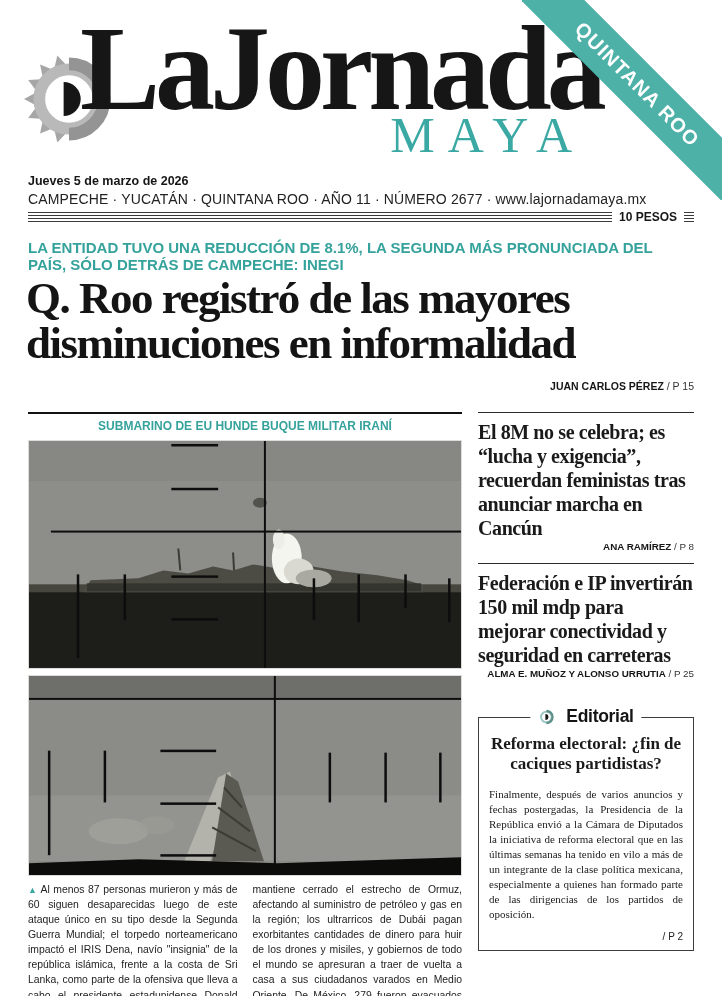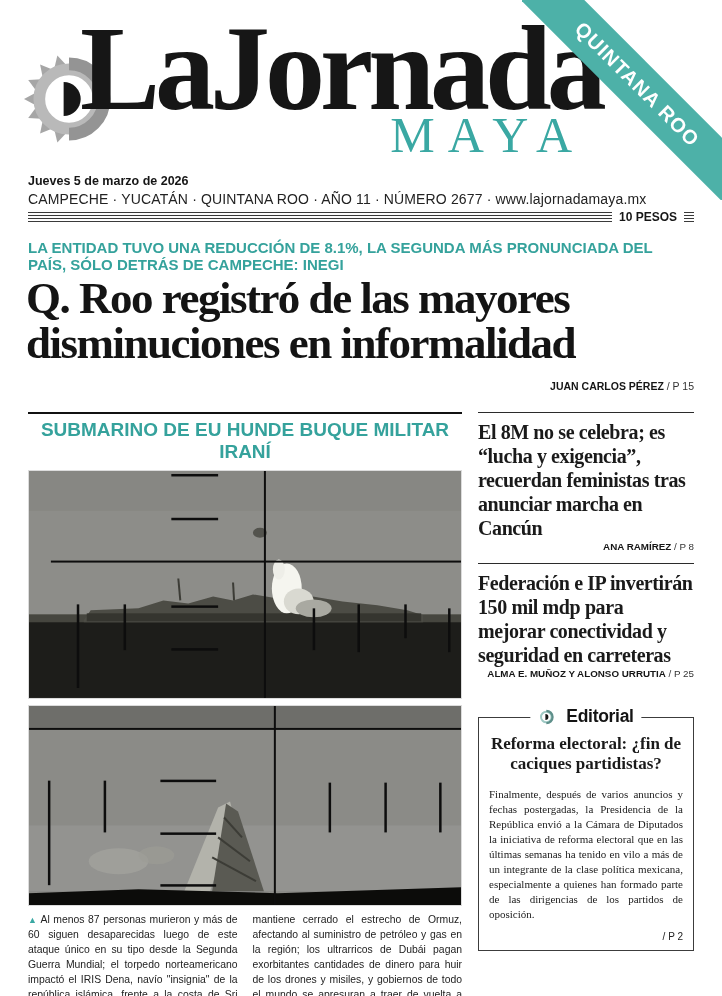--- a/index.html
+++ b/index.html
@@ -46,21 +46,21 @@
     margin:1px 26px 14px; font-family:"Liberation Serif", serif; font-weight:bold;
     font-size:45px; line-height:1.0; letter-spacing:-1.5px; color:#141414;
   }
   .lead-byline { margin:12px 28px 17px; text-align:right; font-size:10.5px; }
   .byline-name { font-weight:bold; color:#161616; }
   .byline-page { font-weight:normal; color:#333; }
   
   .main { display:grid; grid-template-columns:434px 1fr; column-gap:16px; margin:20px 28px 0; }
   
   .col-rule { border-top:2px solid #111; }
-  .photo-headline { text-align:center; color:#35a29c; font-weight:bold; font-size:19px; margin:5px 0 7px; }
+  .photo-headline { text-align:center; color:#35a29c; font-weight:bold; font-size:12px; margin:5px 0 7px; }
   .photo-frame { border:1px solid #dcdcdc; background:#888; margin-bottom:6px; line-height:0; }
   .photo-frame svg { display:block; width:100%; height:auto; }
   .caption {
     column-count:2; column-gap:15px; text-align:justify;
     font-size:10.4px; line-height:1.45; color:#222; margin-top:5px;
   }
   .cap-marker { color:#3aa8a3; font-size:9px; }
   .cap-credit { color:#3aa8a3; }
   
   .brief { border-top:1.5px solid #2b2b2b; padding:7px 0 11px; }

